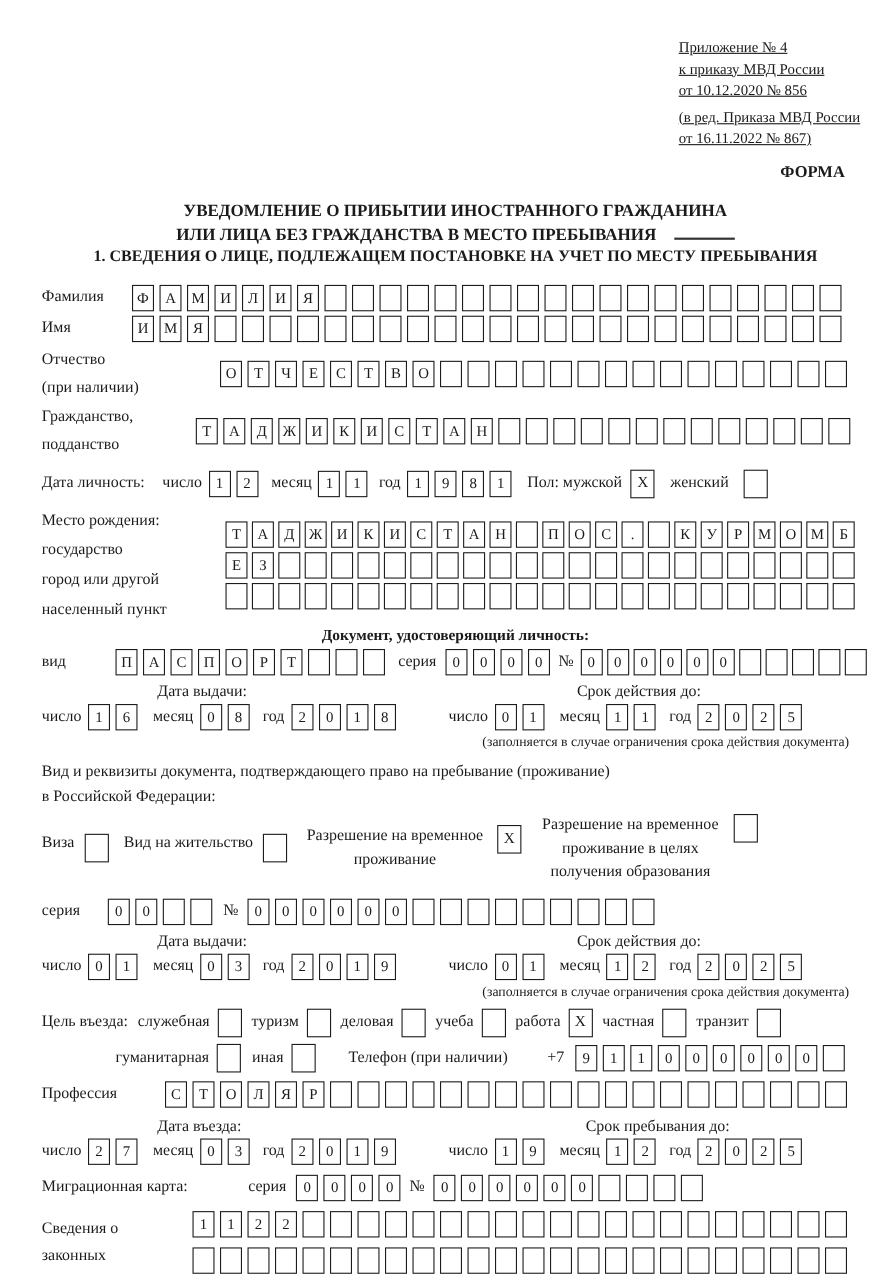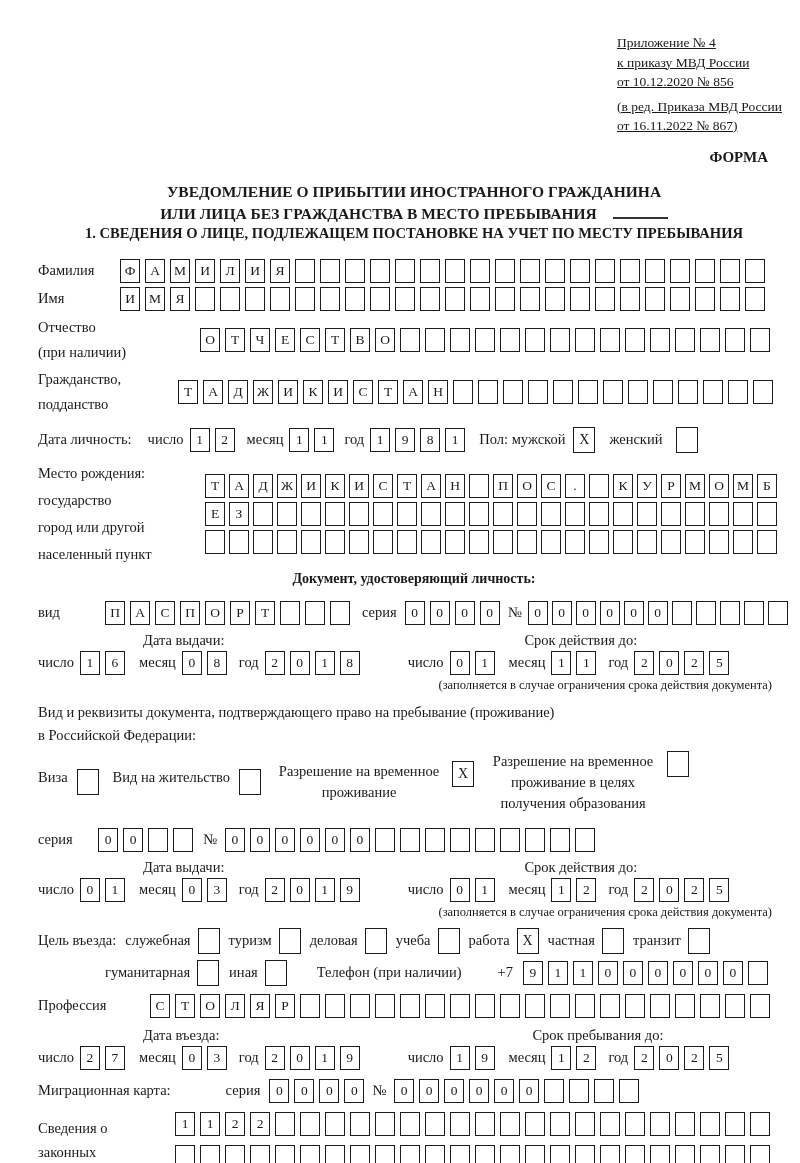--- a/index.html
+++ b/index.html
@@ -309,21 +309,21 @@
           <span class="cell"></span>
           <span class="cell"></span>
           <span class="cell"></span>
           <span class="cell"></span>
         </span>
     </span>
   </div>
 
   <div style="text-align:center; font-weight:bold; font-size:14px; margin-top:3px">Документ, удостоверяющий личность:</div>
 
-  <div class="frow" style="margin-top:14px">
+  <div class="frow" style="margin-top:3px">
     <span class="lbl" style="width:67px">вид</span>
     <span class="cells">
         <span class="cell">П</span>
         <span class="cell">А</span>
         <span class="cell">С</span>
         <span class="cell">П</span>
         <span class="cell">О</span>
         <span class="cell">Р</span>
         <span class="cell">Т</span>
         <span class="cell"></span>

